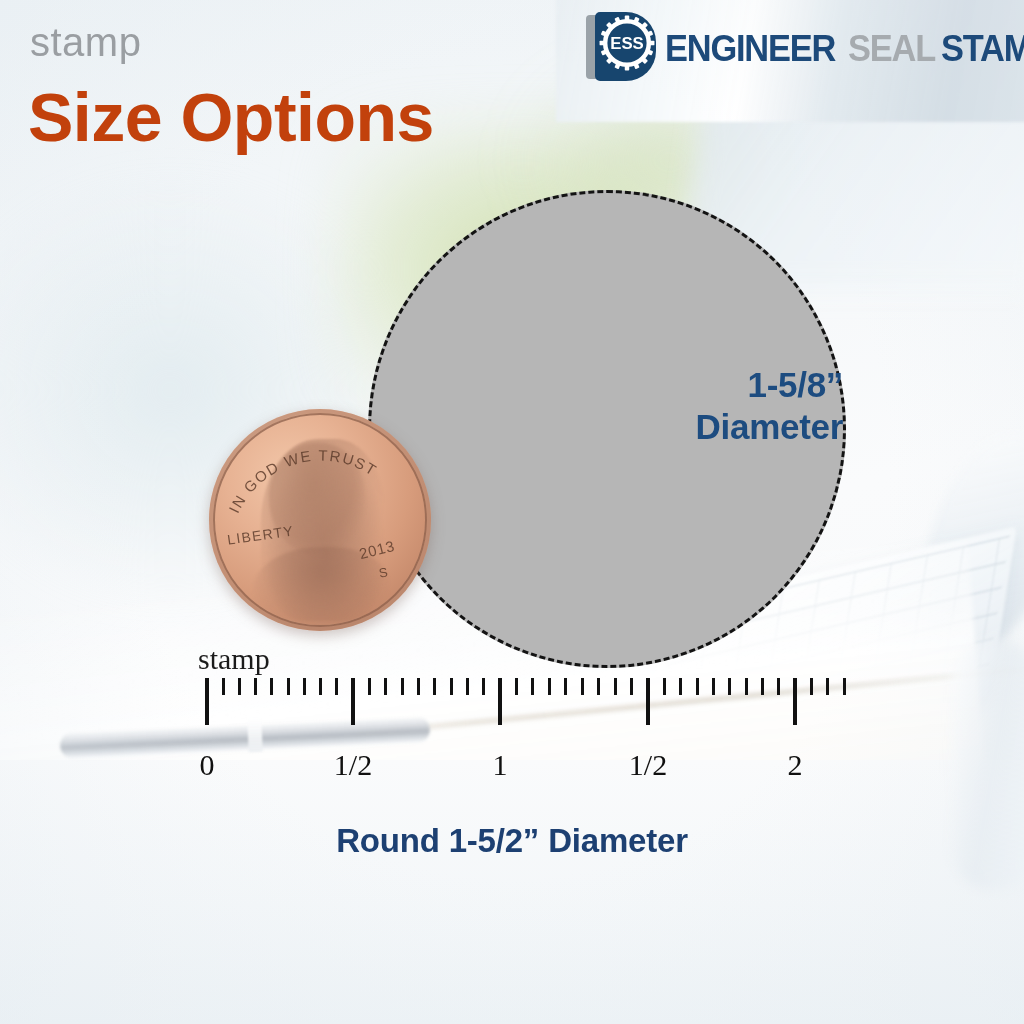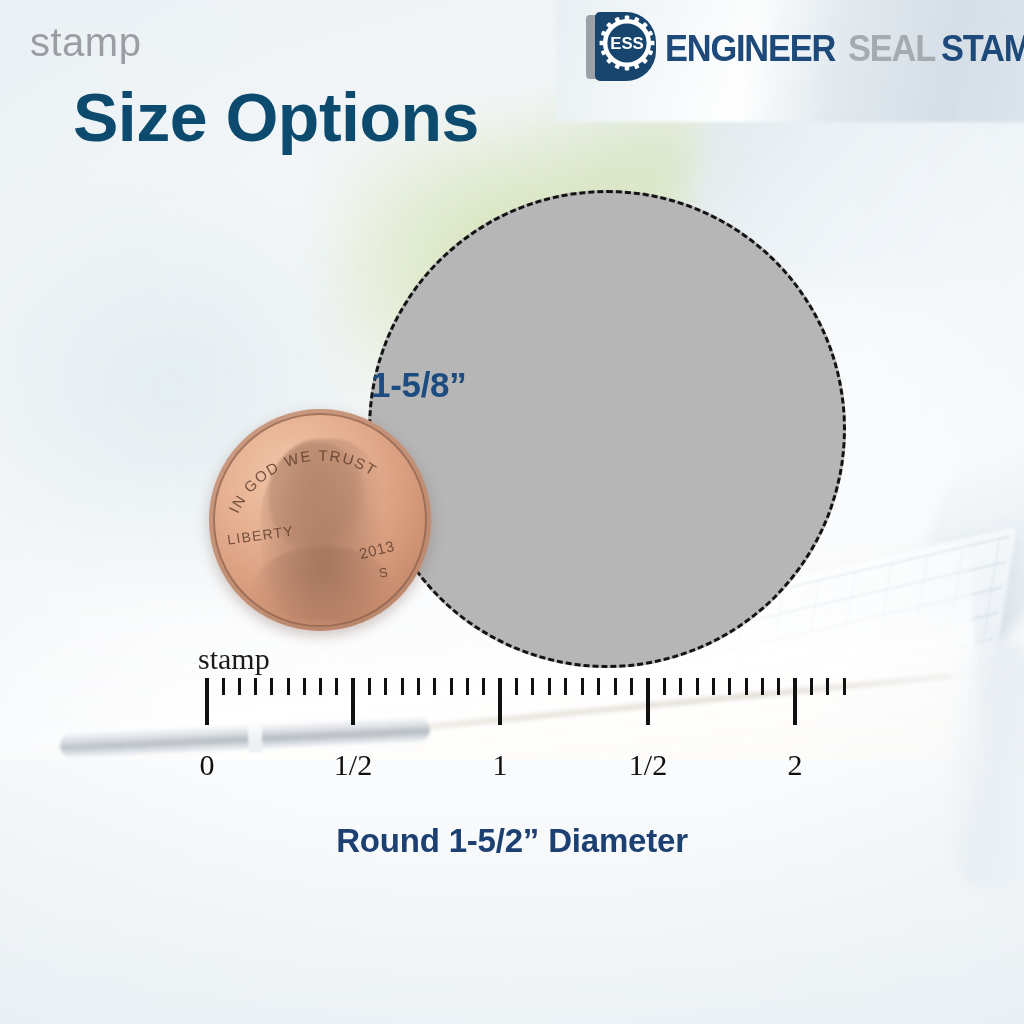--- a/index.html
+++ b/index.html
@@ -191,23 +191,22 @@
     letter-spacing: 0.5px;
     color: #9a9ea2;
     line-height: 1;
   }
   .hdr-title {
     position: absolute;
     left: 28px; top: 82px;
     font-size: 68px;
     font-weight: 700;
     letter-spacing: -0.5px;
-    color: #0c4a6e;
+    color: #c2410c;
     line-height: 1.05;
-    margin-left: 45px;
   }
 
   
   .logo {
     position: absolute;
     left: 586px; top: 12px;
     width: 432px; height: 72px;
     display: flex;
     align-items: center;
   }
@@ -253,21 +252,21 @@
     position: absolute;
     left: 368px; top: 190px;
     width: 478px; height: 478px;
     border-radius: 50%;
     background: #b6b6b6;
     border: 3px dashed #131313;
   }
   .stamp-label {
     position: absolute;
     left: 0; right: 0; top: 171px;
-    text-align: left;
+    text-align: right;
     font-size: 35px;
     font-weight: 700;
     color: #1d4c80;
     line-height: 1.2;
     letter-spacing: -0.3px;
   }
 
   
   .penny {
     position: absolute;
@@ -454,20 +453,21 @@
       <span class="lw lw-blue">ENGINEER</span>
       <span class="lw lw-gray">SEAL</span>
       <span class="lw lw-blue">STAMPS</span>
 
     </div>
   </div>
 
   <div class="stamp-circle">
     <div class="stamp-label">
       <div>1-5/8”</div>
+      <div>Diameter</div>
     </div>
   </div>
 
   <div class="penny">
     <div class="penny-rim"></div>
     <div class="penny-bust"></div>
     <div class="penny-head"></div>
     <div class="penny-shoulder"></div>
     <svg class="penny-arc-text" viewBox="0 0 222 222">
       <defs>

